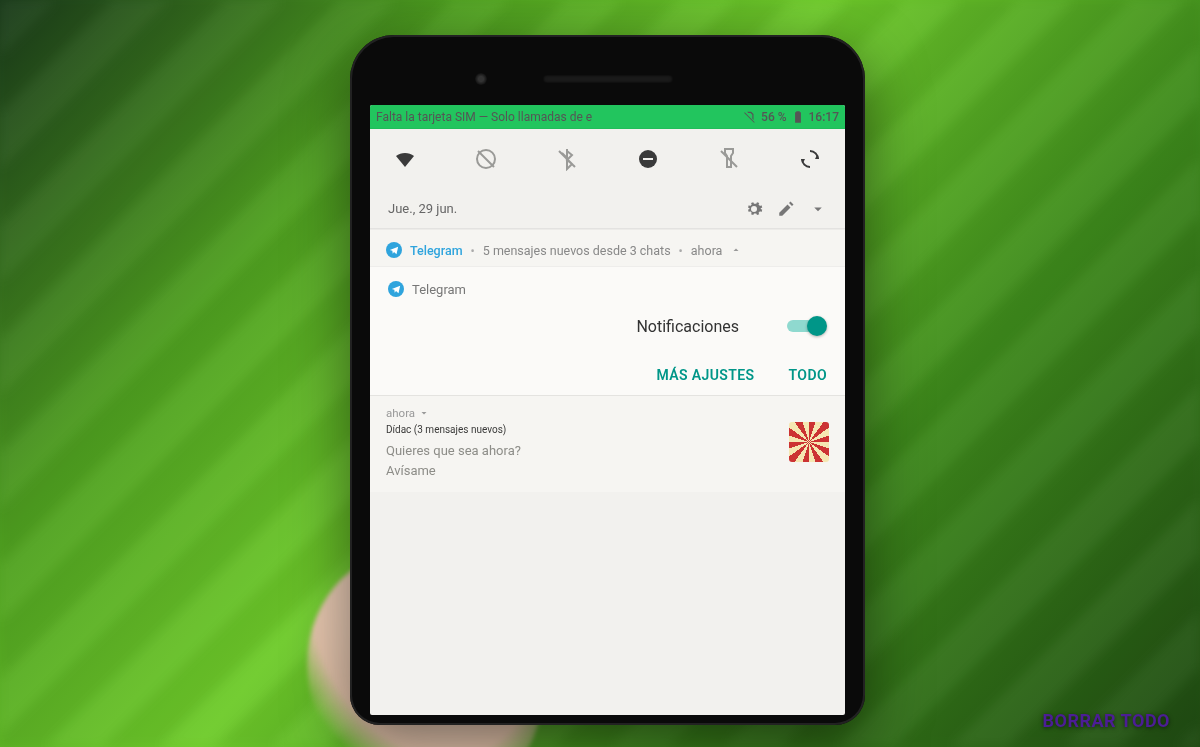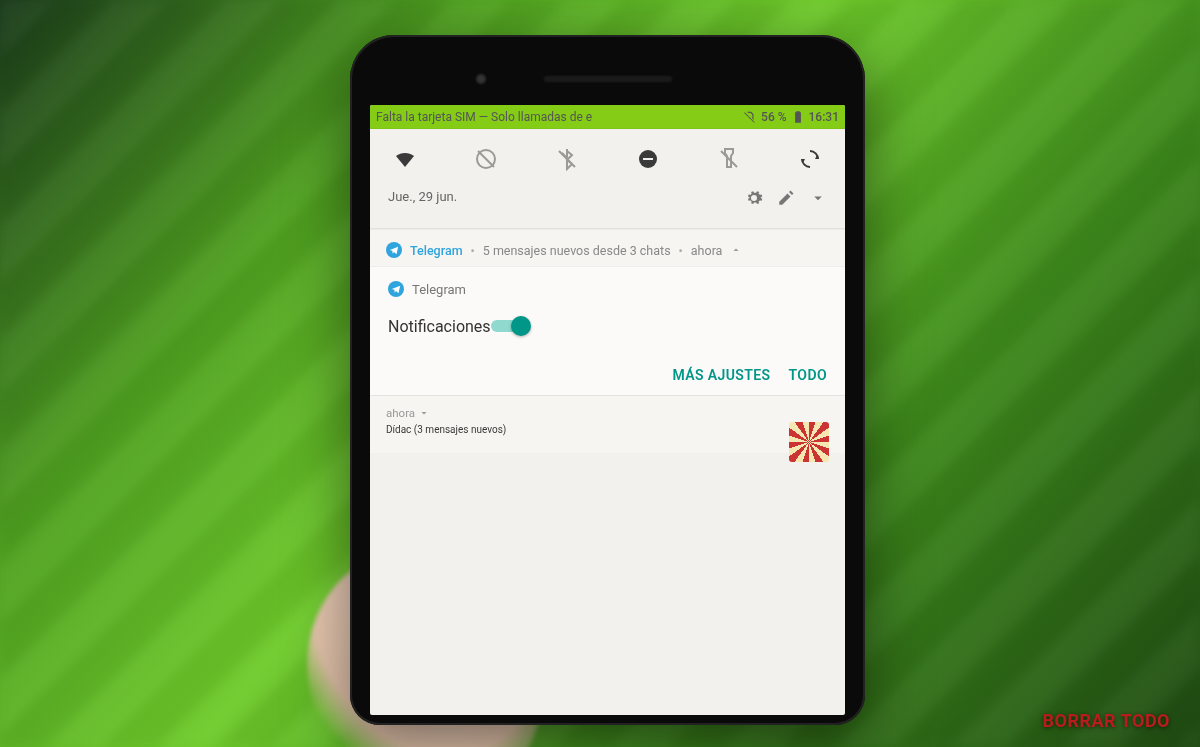--- a/index.html
+++ b/index.html
@@ -47,21 +47,21 @@
     height: 610px;
     background: #f2f1ee;
     position: relative;
     overflow: hidden;
     border-radius: 2px;
   }
 
   
   .statusbar {
     height: 24px;
-    background: #84cc16;
+    background: #22c55e;
     display:flex; align-items:center;
     font-size:12px; color:#555;
     padding: 0 6px;
     justify-content: space-between;
     border-bottom:1px solid rgba(0,0,0,0.04);
   }
   .statusbar .left { white-space:nowrap; overflow:hidden; text-overflow:clip; flex:1; }
   .statusbar .right { display:flex; align-items:center; gap:4px; font-weight:500;}
   .sb-ico { width:14px;height:14px; fill:#555; }
 
@@ -73,21 +73,21 @@
   }
   .qs-ico {
     width:26px;height:26px; display:flex;align-items:center;justify-content:center;
     color:#444;
   }
   .qs-ico svg{width:24px;height:24px;fill:#3a3a3a;}
   .qs-ico.dim svg{fill:#9a9a97;}
 
   
   .daterow {
-    display:flex; height:40px;
+    display:flex; align-items:center; height:40px;
     padding:0 18px 0 18px;
     font-size:13px; color:#666;
     border-bottom:1px solid rgba(0,0,0,0.06);
   }
   .daterow .sp{flex:1;}
   .daterow .mini{ width:18px;height:18px; fill:#777; margin-left:14px;}
 
   
   .notif-header{
     display:flex; align-items:center; gap:8px;
@@ -107,28 +107,28 @@
   .sep{ color:#aaa; }
   .chev{width:12px;height:12px;fill:#999;}
 
   
   .card{
     background:#fbfaf8;
     padding:14px 18px 12px 18px;
     border-top:1px solid rgba(0,0,0,0.05);
   }
   .card .approw{display:flex;align-items:center;gap:8px;font-size:13px;color:#777;margin-bottom:18px;}
-  .card .togrow{display:flex;align-items:center;justify-content:flex-start;margin-bottom:30px;}
+  .card .togrow{display:flex;align-items:center;justify-content:flex-end;margin-bottom:30px;gap:48px;}
   .card .togrow .lbl{font-size:16px;color:#333;}
   .switch{
     width:40px;height:22px;position:relative;
   }
   .switch .track{position:absolute;top:5px;left:0;width:36px;height:12px;border-radius:8px;background:#8fd9cf;}
   .switch .thumb{position:absolute;top:1px;right:0;width:20px;height:20px;border-radius:50%;background:#009688;box-shadow:0 1px 3px rgba(0,0,0,0.3);}
-  .card .actions{display:flex;justify-content:flex-end;gap:18px;text-align:center;}
+  .card .actions{display:flex;justify-content:flex-end;gap:34px;text-align:center;}
   .card .actions .btn{font-size:14px;font-weight:600;color:#009688;letter-spacing:0.4px;}
 
   
   .notif2{
     background:#f6f5f2;
     padding:10px 16px 12px 16px;
     border-top:1px solid rgba(0,0,0,0.07);
     position:relative;
   }
   .notif2 .time{font-size:11.5px;color:#999;display:flex;align-items:center;gap:3px;margin-bottom:4px;}
@@ -148,21 +148,21 @@
     width:230px;height:260px;
     background: radial-gradient(ellipse at 60% 30%, #f3dccb 0%, #e7c6ad 55%, rgba(0,0,0,0) 72%);
     border-radius:50%;
     transform:rotate(-25deg);
     filter: blur(2px);
   }
 
   .clearall{
     position:absolute;
     right:30px; bottom:16px;
-    color:#b91c1c;
+    color:#4c1d95;
     font-size:18px;
     font-weight:700;
     letter-spacing:0.5px;
     text-shadow:0 1px 4px rgba(0,0,0,0.6);
   }
 </style>
 </head>
 <body>
 
 <div class="thumb-hand"></div>
@@ -176,21 +176,21 @@
     <div class="statusbar">
       <div class="left">Falta la tarjeta SIM — Solo llamadas de e</div>
       <div class="right">
         <svg class="sb-ico" viewBox="0 0 24 24">
             <path d="M3 4l17 17-1 1L2 5zM7 3h7l4 4v10l-2-2V8l-3-3H9L7 3z"></path>
           </svg>
         <span>56 %</span>
         <svg class="sb-ico" viewBox="0 0 24 24">
             <path d="M7 4h2V2h6v2h2v18H7z"></path>
           </svg>
-        <span>16:31</span>
+        <span>16:17</span>
       </div>
     </div>
 
     <div class="qs">
       <div class="qs-ico">
         <svg viewBox="0 0 24 24">
             <path d="M12 20l9-11c-5-4-13-4-18 0z"></path>
           </svg>
       </div>
       <div class="qs-ico dim">
@@ -276,19 +276,21 @@
     </div>
 
     <div class="notif2">
       <div class="time">
         <span>ahora</span>
         <svg class="chev" viewBox="0 0 24 24">
             <path d="M7 10l5 5 5-5z"></path>
           </svg>
       </div>
       <div class="title">Dídac (3 mensajes nuevos)</div>
+      <div class="line">Quieres que sea ahora?</div>
+      <div class="line">Avísame</div>
       <div class="avatar"></div>
     </div>
 
   </div>
 </div>
 
 <div class="clearall">BORRAR TODO</div>
 
 </body></html>

